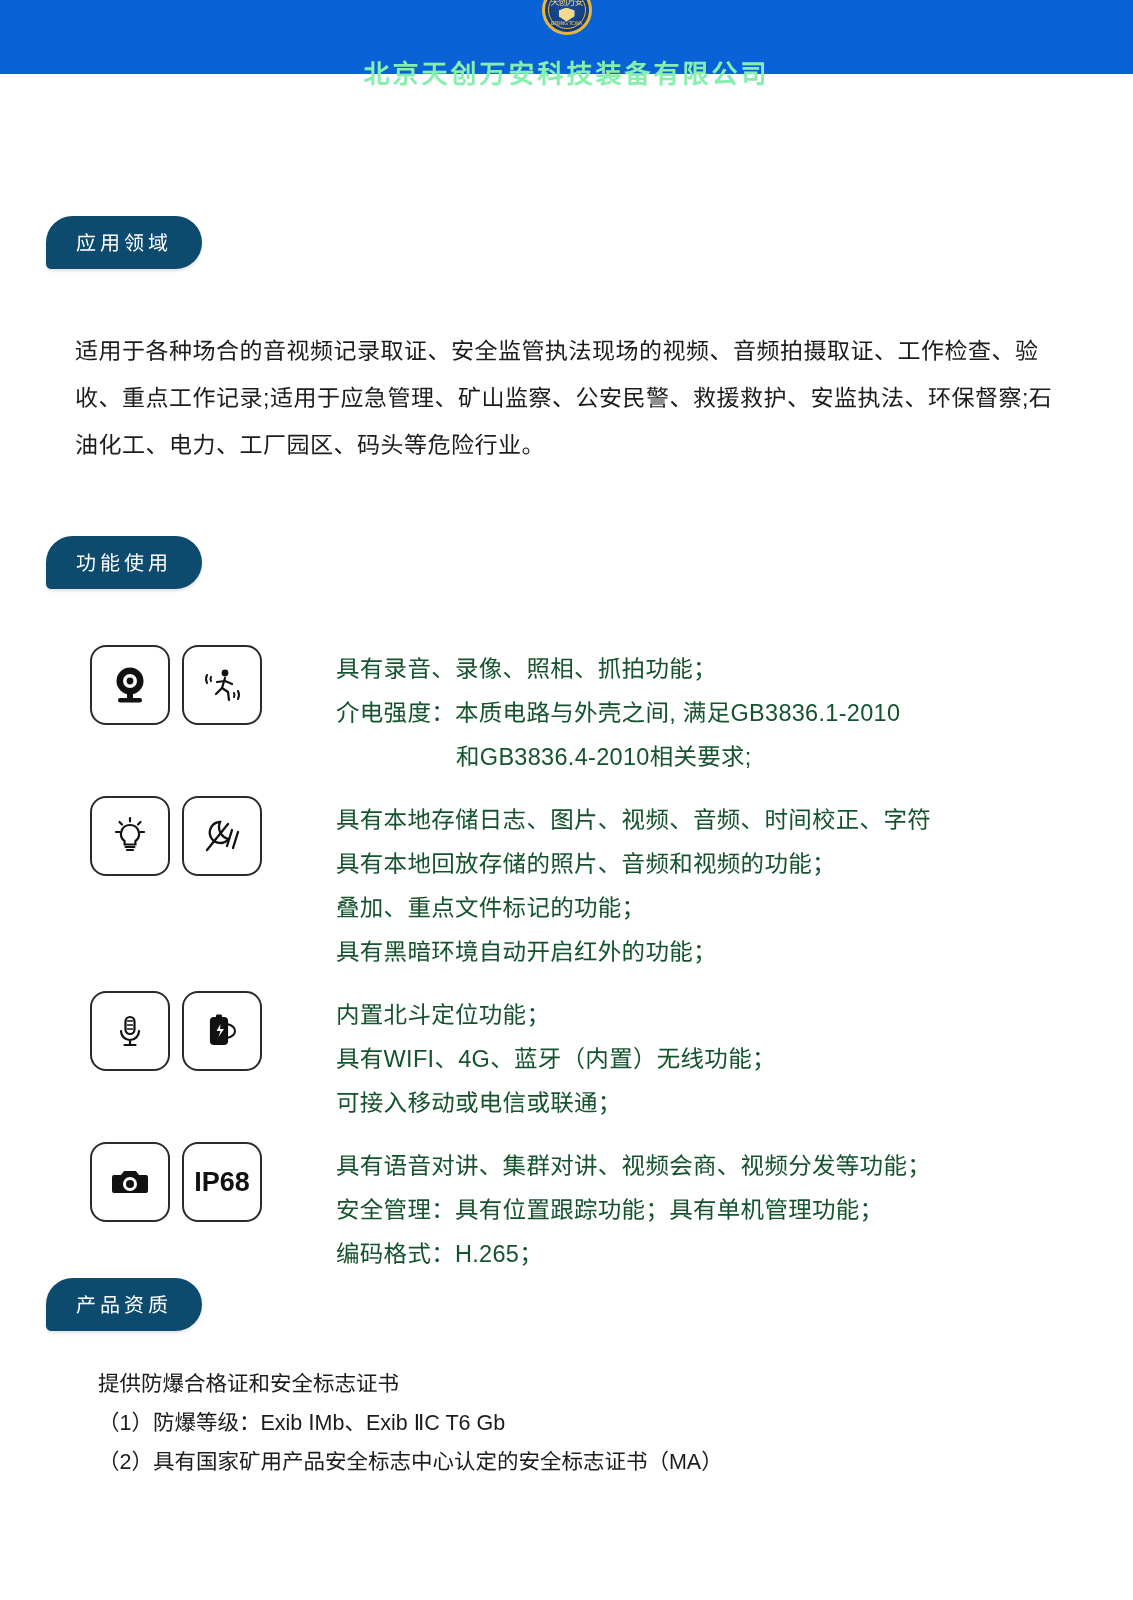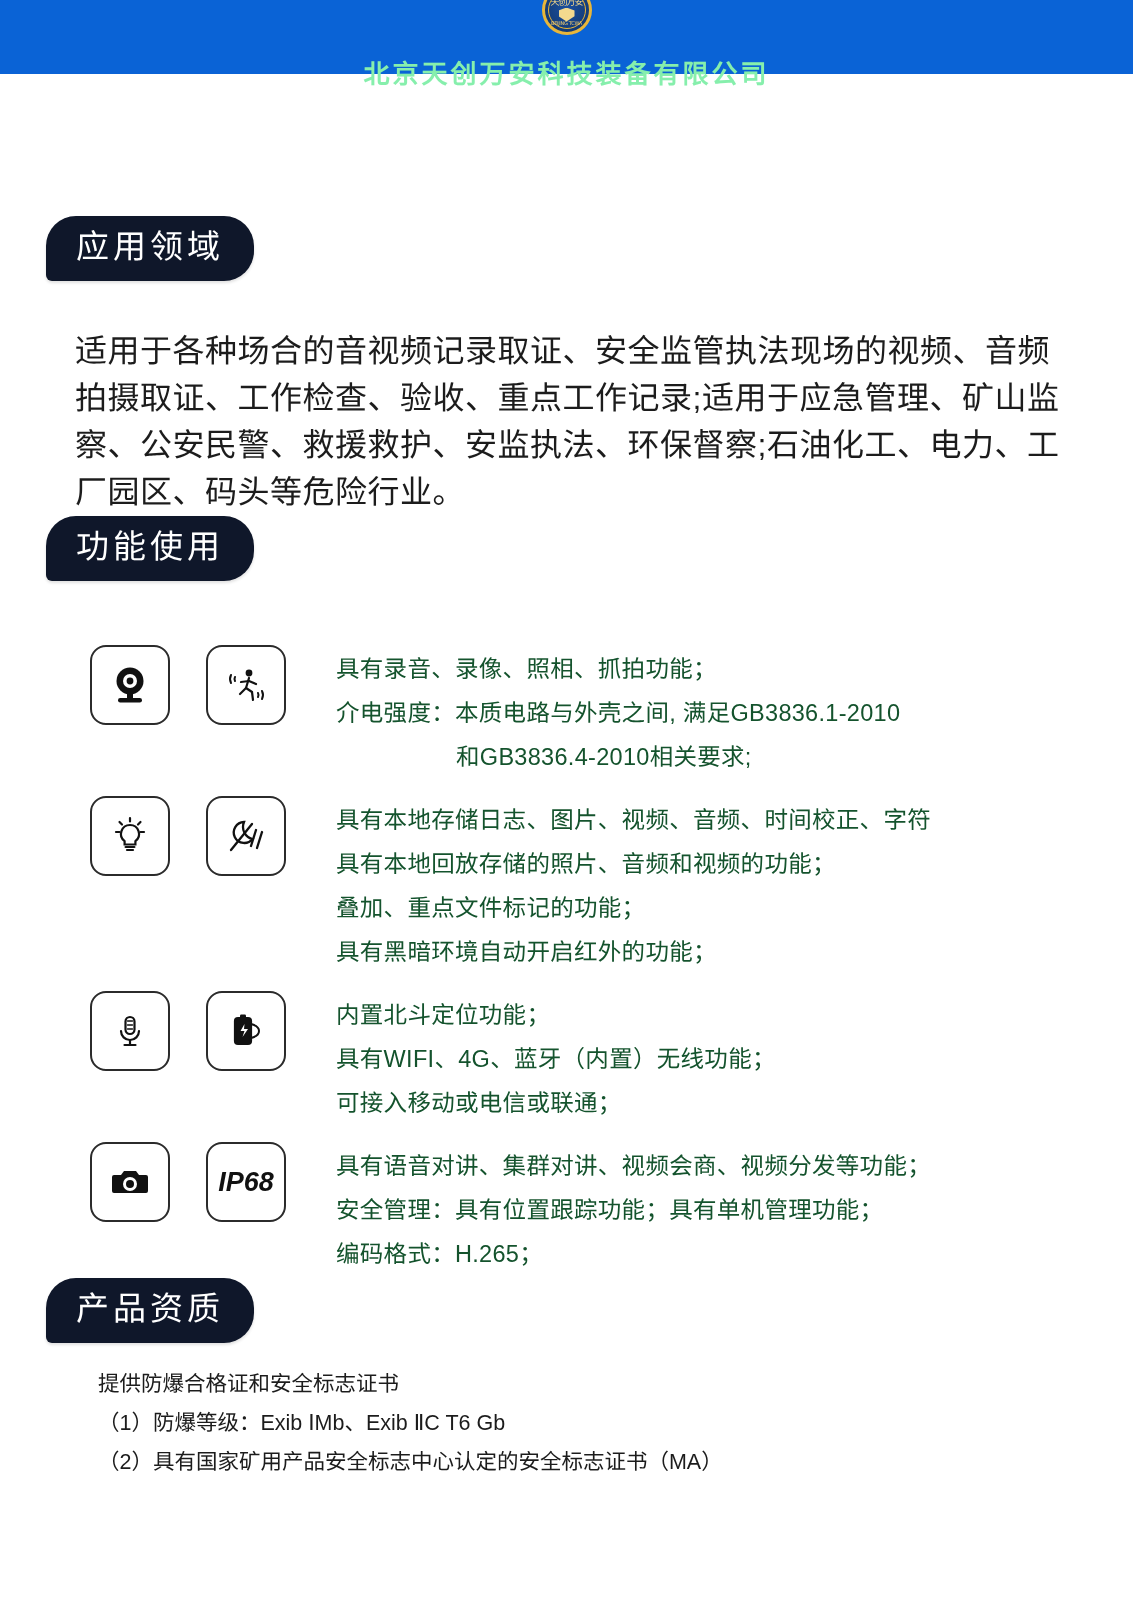--- a/index.html
+++ b/index.html
@@ -77,78 +77,77 @@
     color: #86efac;
     font-size: 26px;
     font-weight: bold;
     letter-spacing: 3px;
     white-space: nowrap;
   }
 
   
   .pill {
     display: inline-block;
-    background: #0f172a;
+    background: #0c4a6e;
     color: #ffffff;
-    font-size: 33px;
+    font-size: 20px;
     letter-spacing: 4px;
-    padding: 4px 30px 13px 30px;
+    padding: 11px 30px 13px 30px;
     border-radius: 30px 30px 30px 6px;
     position: relative;
     box-shadow: 0 2px 3px rgba(0,0,0,0.12);
   }
   .pill-wrap {
     position: relative;
   }
   .pill-wrap::after {
     content: "";
     position: absolute;
     left: 34px;
     bottom: -6px;
     width: 150px;
     height: 8px;
     border-radius: 0 0 14px 14px;
     background: #e9eef6;
     z-index: -1;
   }
 
   .sec-app { position: absolute; left: 46px; top: 216px; }
-  .sec-func { position: absolute; left: 46px; top: 516px; font-family: Liberation Mono, monospace; }
+  .sec-func { position: absolute; left: 46px; top: 536px; font-family: Liberation Mono, monospace; }
   .sec-qual { position: absolute; left: 46px; top: 1278px; }
 
   
   .app-text {
     position: absolute;
     left: 75px;
     top: 328px;
     width: 985px;
-    font-size: 32px;
+    font-size: 23px;
     line-height: 47px;
     color: #1c1c1c;
     letter-spacing: 0.5px;
   }
 
   
   .features {
     position: absolute;
     left: 90px;
     top: 645px;
     width: 1000px;
   }
   .feature-row {
     display: flex;
     align-items: flex-start;
     margin-bottom: 17px;
   }
   .icons {
     flex: 0 0 auto;
     display: flex;
-    gap: 36px;
+    gap: 12px;
     width: 246px;
-    font-style: italic;
   }
   .icon-box {
     width: 80px;
     height: 80px;
     border: 2.5px solid #2b2b2b;
     border-radius: 16px;
     box-sizing: border-box;
     display: flex;
     align-items: center;
     justify-content: center;

